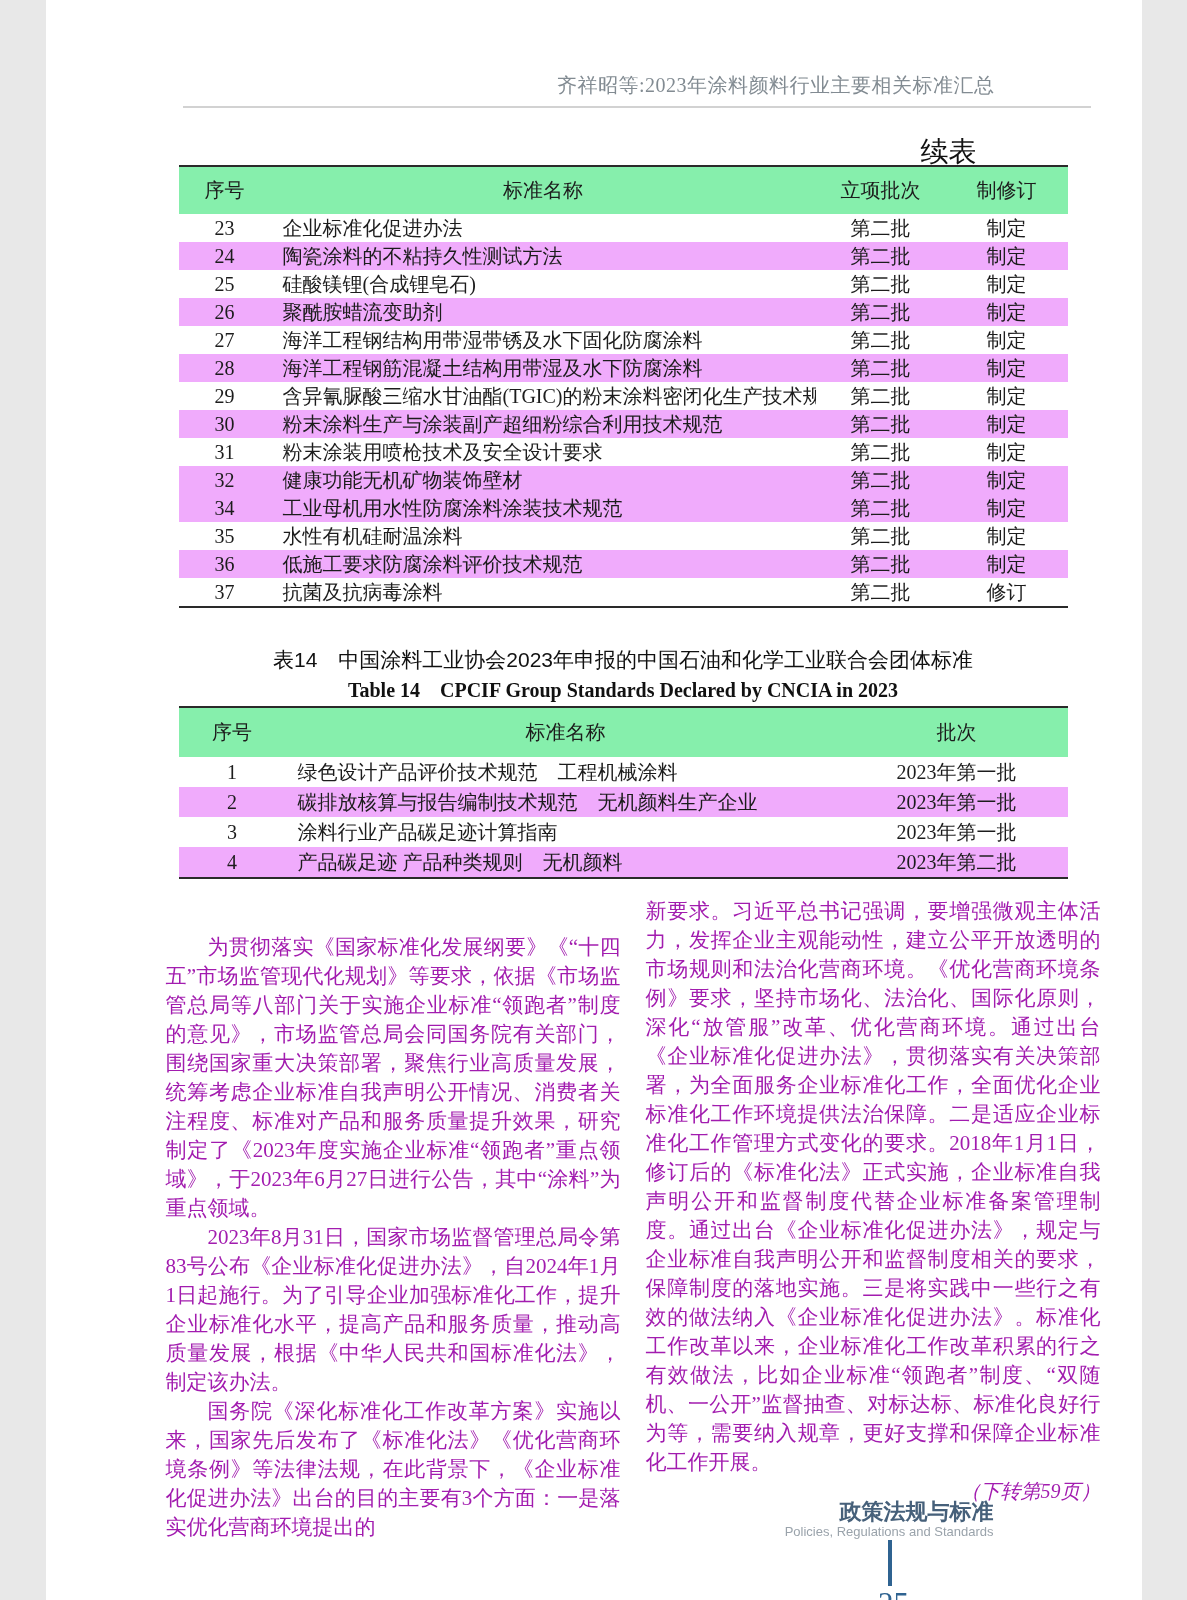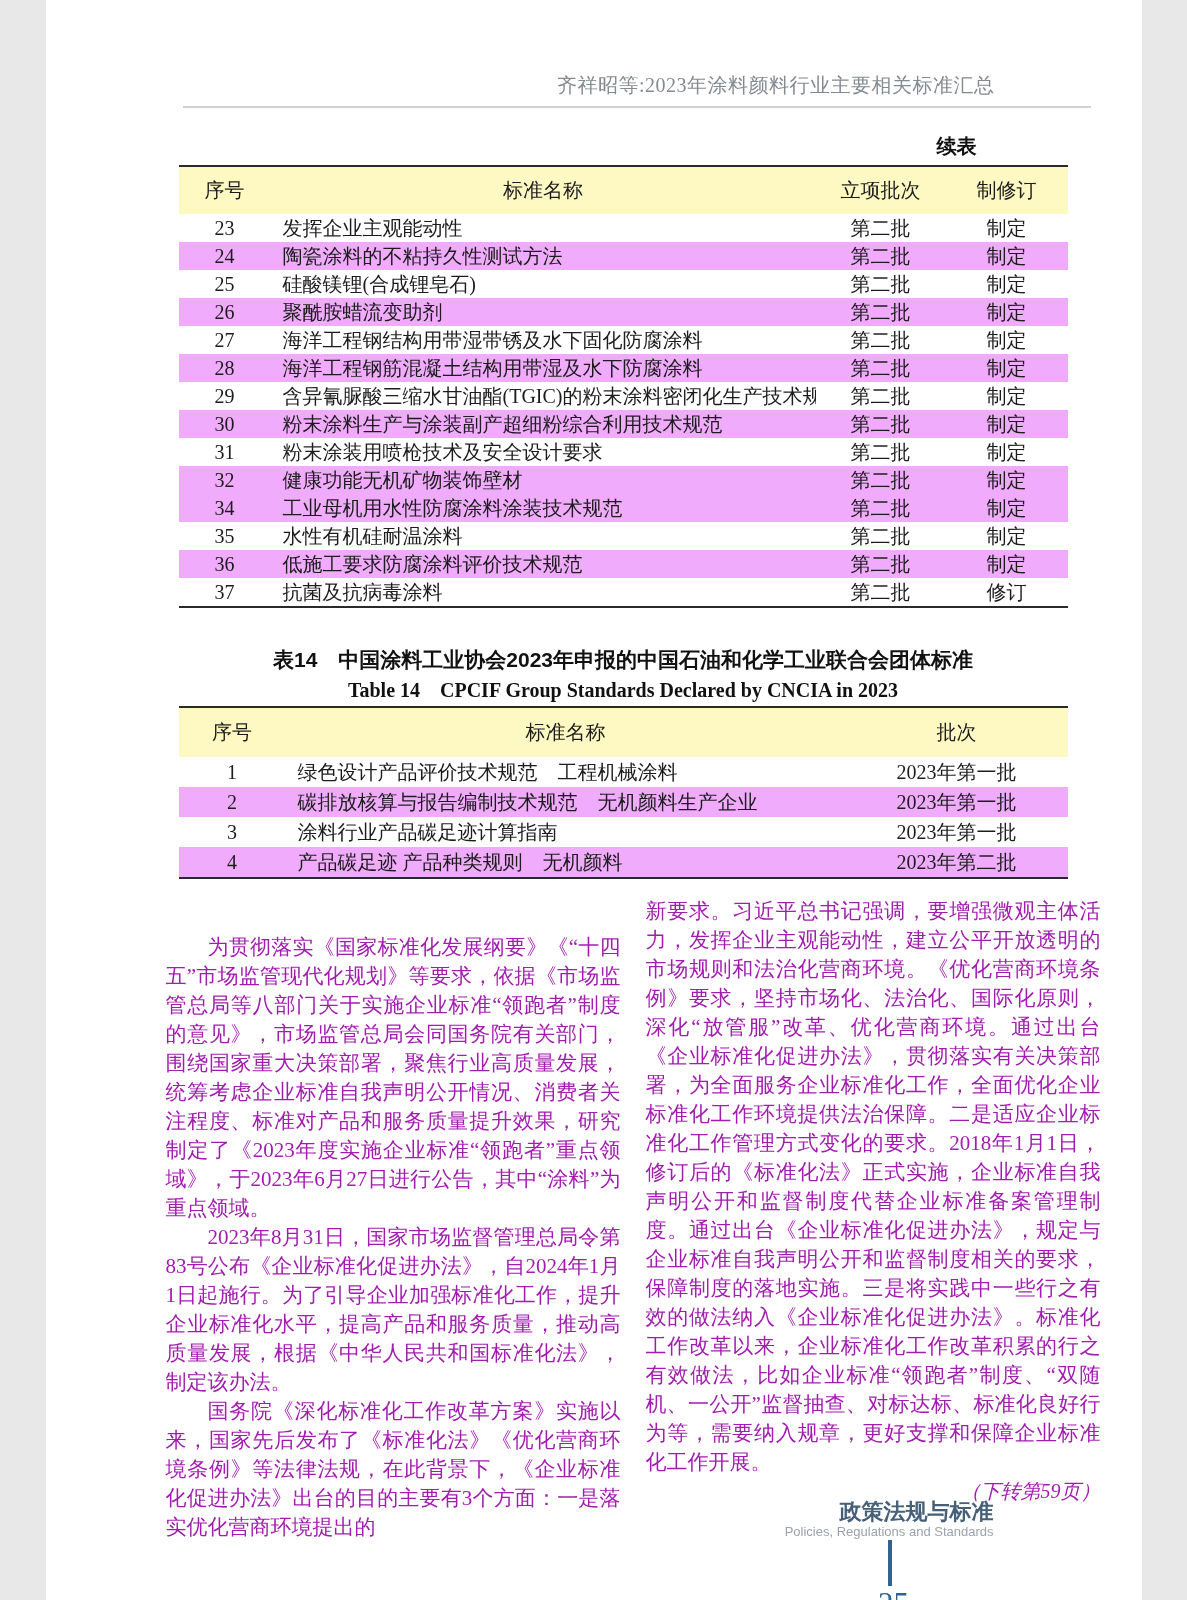--- a/index.html
+++ b/index.html
@@ -17,48 +17,48 @@
     position:absolute;top:72px;right:147px;
     font-size:20px;color:#828b92;letter-spacing:.5px;
   }
   .header-rule{
     position:absolute;top:106px;left:137px;width:908px;height:2px;
     background:#d2d2d2;
   }
   
   .cont-label{
     position:absolute;top:133px;right:165px;
-    font-size:20px;font-weight:bold;color:#111;
+    font-size:28px;font-weight:normal;color:#111;
   }
   
   table.std{
     position:absolute;left:133px;width:889px;
     border-collapse:collapse;table-layout:fixed;
     font-size:20px;
     border-top:2px solid #2a2a2a;border-bottom:2px solid #2a2a2a;
   }
   #table1{top:165px;}
   #table2{top:706px;}
   table.std th{
-    background:#fef9c3;font-weight:normal;text-align:center;
+    background:#86efac;font-weight:normal;text-align:center;
     height:31px;padding:8px;
   }
   #table2 th{height:33px;}
   table.std td{
     height:28px;padding:0;text-align:center;
     white-space:nowrap;overflow:hidden;
   }
   #table2 td{height:30px;}
   table.std tr.shaded td{background:#f0abfc;}
   #table1 td:nth-child(2),#table2 td:nth-child(2){text-align:left;padding-left:12px;}
   #table1 th:nth-child(2),#table2 th:nth-child(2){text-align:center;}
   
   .tbl-title-zh{
     position:absolute;top:646px;left:133px;width:889px;
-    text-align:center;font-weight:bold;font-size:21px;color:#111;
+    text-align:center;font-weight:normal;font-size:21px;color:#111;
     font-family:"Liberation Sans","DejaVu Sans",sans-serif;
   }
   .tbl-title-en{
     position:absolute;top:677px;left:133px;width:889px;
     text-align:center;font-weight:bold;font-size:20px;color:#111;
   }
   
   .sec-heading{
     position:absolute;top:896px;left:122px;
     font-family:"Liberation Sans","DejaVu Sans",sans-serif;
@@ -119,21 +119,21 @@
         <tr>
           <th>序号</th>
           <th>标准名称</th>
           <th>立项批次</th>
           <th>制修订</th>
         </tr>
       </thead>
       <tbody>
         <tr>
           <td>23</td>
-          <td>发挥企业主观能动性</td>
+          <td>企业标准化促进办法</td>
           <td>第二批</td>
           <td>制定</td>
         </tr>
         <tr class="shaded">
           <td>24</td>
           <td>陶瓷涂料的不粘持久性测试方法</td>
           <td>第二批</td>
           <td>制定</td>
         </tr>
         <tr>

